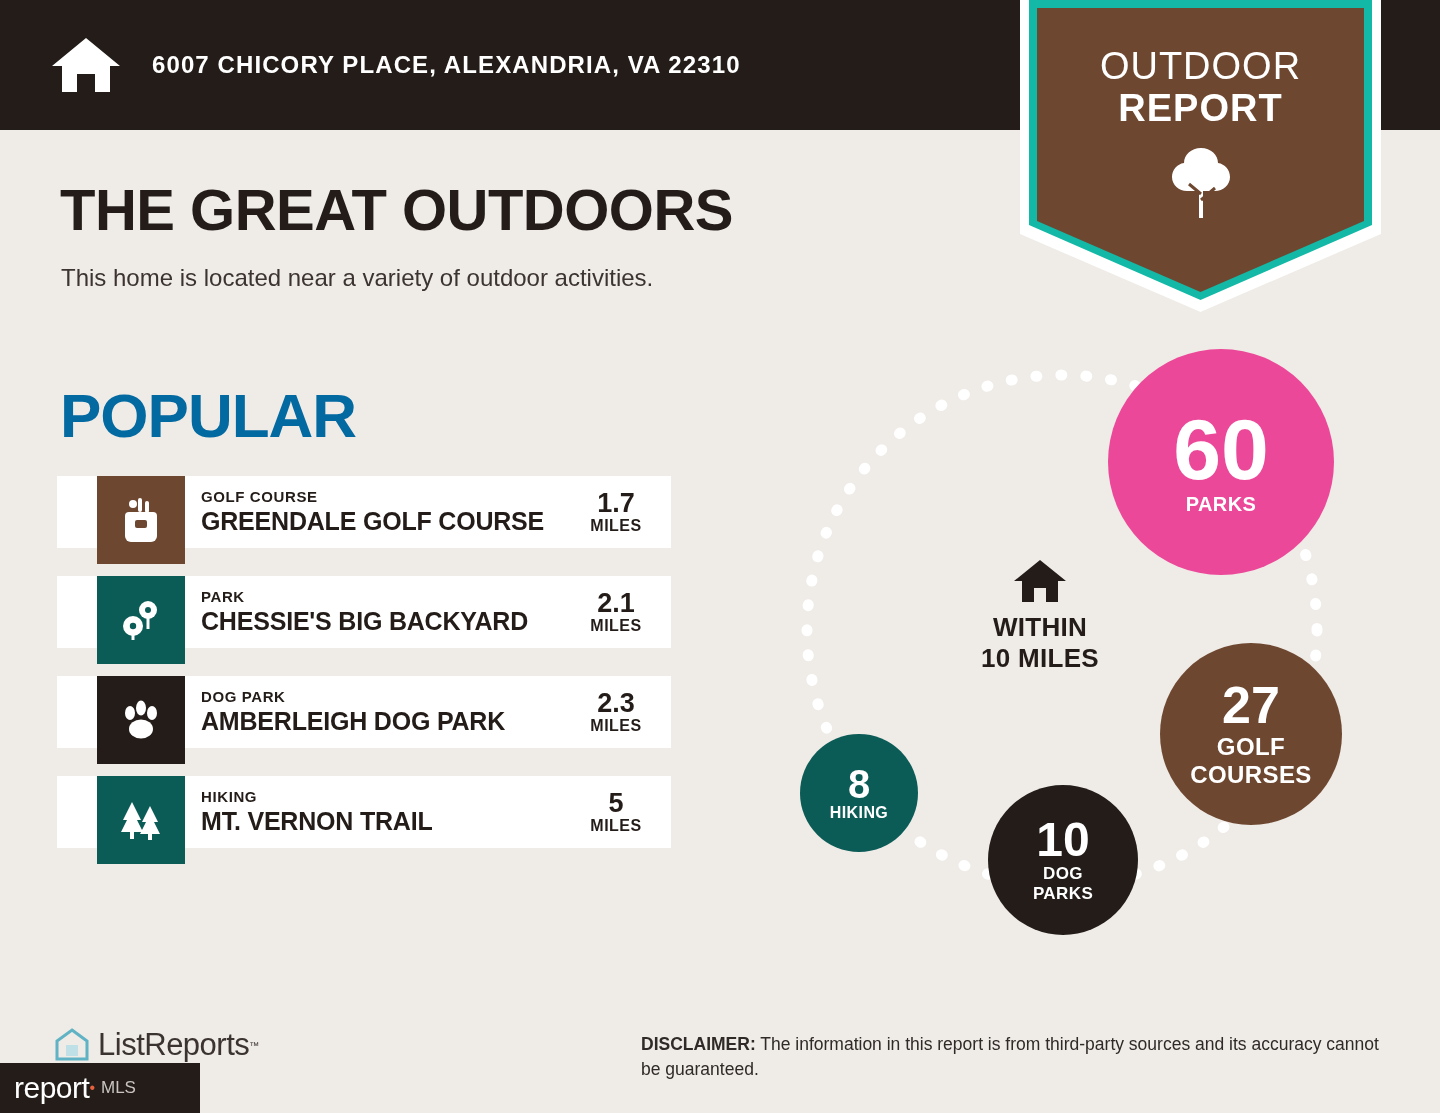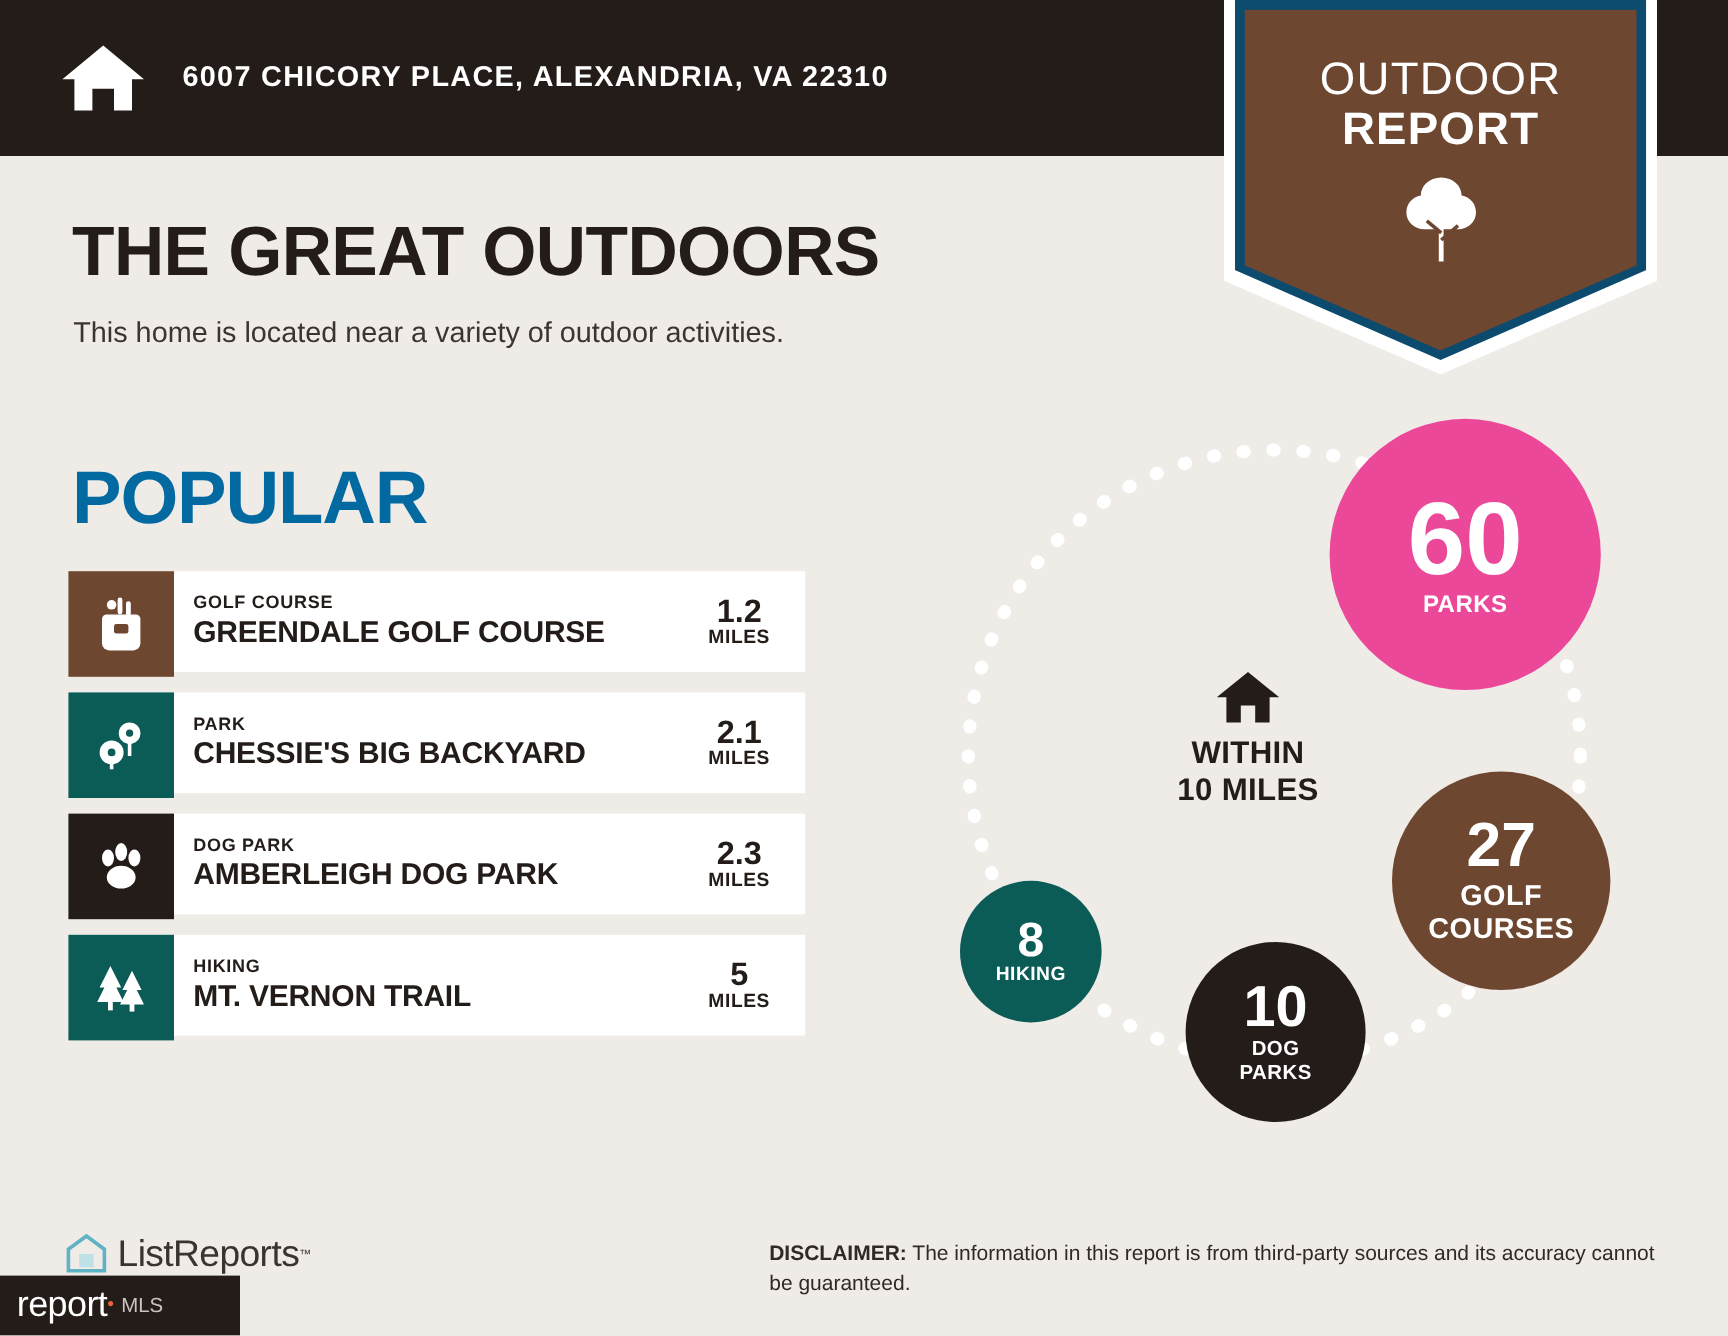--- a/index.html
+++ b/index.html
@@ -27,21 +27,21 @@
     color: #ffffff;
     font-size: 24px;
     font-weight: bold;
     letter-spacing: 1.1px;
   }
 
   
   .badge {
     position: absolute; top: 0; left: 1029px;
     width: 343px; height: 300px;
-    background: #0c4a6e;
+    background: #14b8a6;
     clip-path: polygon(0 0, 100% 0, 100% 75%, 50% 100%, 0 75%);
     text-align: center;
     color: #fff;
   }
   .badge-inner {
     position: absolute; top: 8px; left: 8px;
     width: 327px; height: 284px;
     background: #6e4730;
     clip-path: polygon(0 0, 100% 0, 100% 75%, 50% 100%, 0 75%);
   }
@@ -66,22 +66,23 @@
   }
   .popular-title {
     position: absolute; top: 380px; left: 60px;
     font-size: 62px; font-weight: bold; color: #0369a1; letter-spacing: -1px;
   }
 
   
   .poi-list { position: absolute; top: 476px; left: 57px; width: 614px; }
   .poi-row {
     display: flex; align-items: stretch;
-    height: 84px; margin-bottom: 17px;
+    height: 72px; margin-bottom: 28px;
     background: #ffffff;
+    padding-left: 40px;
   }
   .poi-icon {
     width: 88px; height: 88px; flex: 0 0 88px;
     display: flex; align-items: center; justify-content: center;
   }
   .poi-text {
     flex: 1 1 auto; padding-left: 16px;
     display: flex; flex-direction: column; justify-content: center;
   }
   .poi-cat {
@@ -196,21 +197,21 @@
           <rect x="24" y="7" width="4" height="12" rx="2" fill="#fff"></rect>
           <path d="M8 18 h24 a4 4 0 0 1 4 4 v20 a6 6 0 0 1 -6 6 h-20 a6 6 0 0 1 -6 -6 v-20 a4 4 0 0 1 4 -4 Z" fill="#fff"></path>
           <rect x="14" y="26" width="12" height="8" rx="2" fill="#6e4730"></rect>
         </svg>
       </div>
       <div class="poi-text">
         <div class="poi-cat">GOLF COURSE</div>
         <div class="poi-name">GREENDALE GOLF COURSE</div>
       </div>
       <div class="poi-dist">
-        <div class="poi-dist-num">1.2</div>
+        <div class="poi-dist-num">1.7</div>
         <div class="poi-dist-unit">MILES</div>
       </div>
     </div>
 
     <div class="poi-row">
       <div class="poi-icon" style="background:#0b5b57">
         <svg width="46" height="46" viewBox="0 0 46 46">
           <circle cx="30" cy="13" r="9" fill="#fff"></circle>
           <path d="M30 20 v12" stroke="#fff" stroke-width="3"></path>
           <circle cx="15" cy="29" r="10" fill="#fff"></circle>

